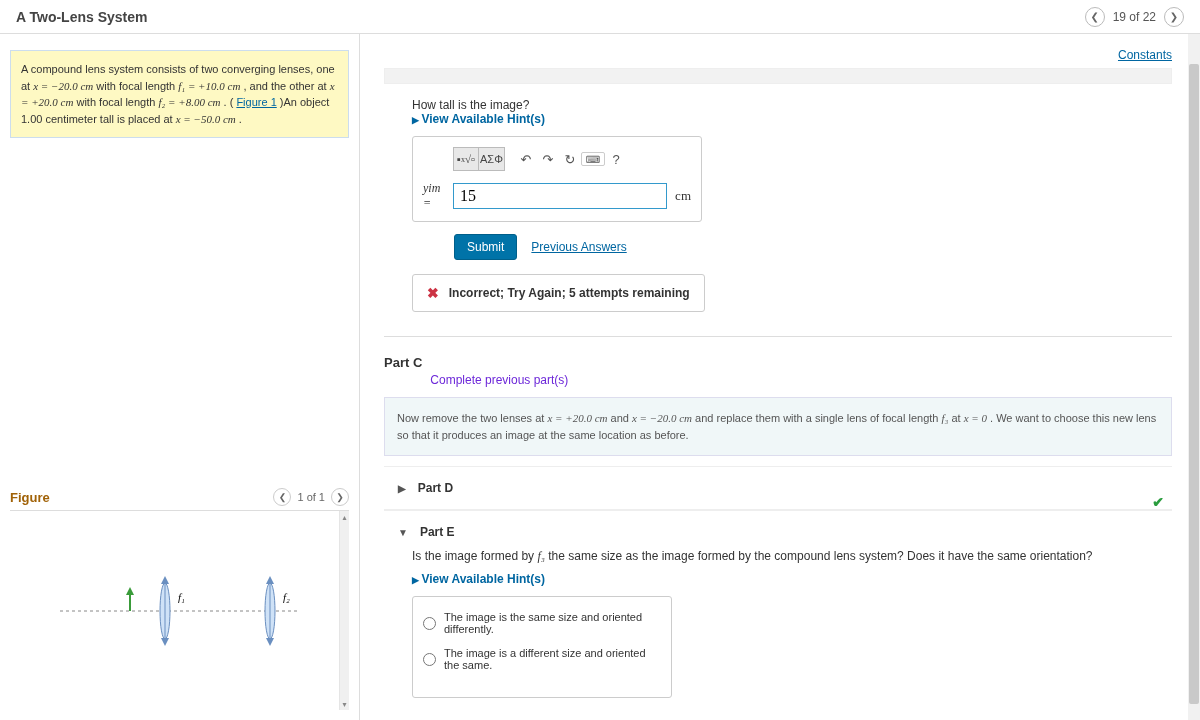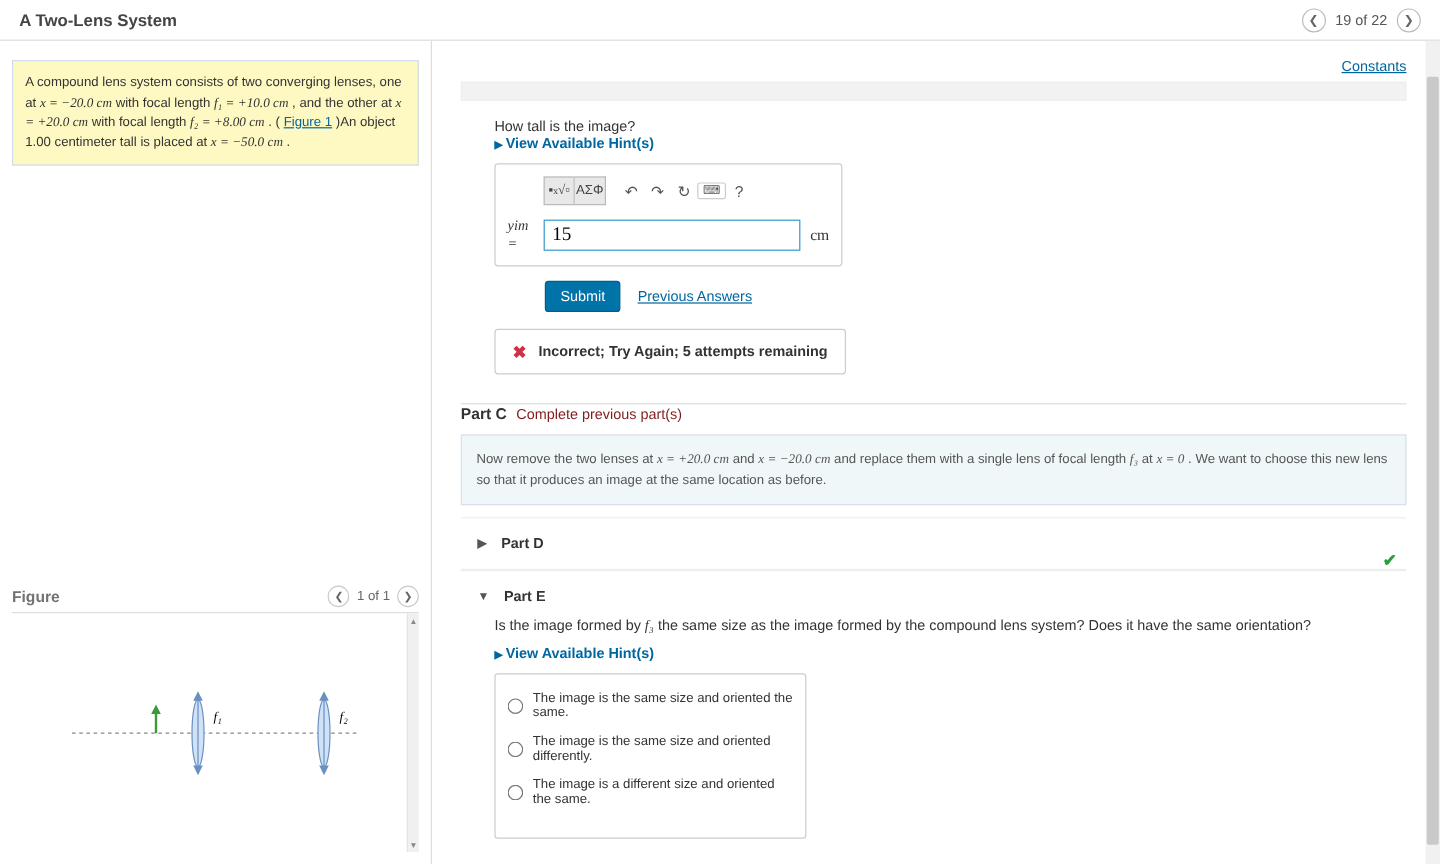--- a/index.html
+++ b/index.html
@@ -8,21 +8,21 @@
   .header h1 { font-size: 14px; font-weight: bold; color: #444; }
   .pager { display: flex; align-items: center; gap: 8px; font-size: 12px; color: #555; }
   .pager .circ { width: 20px; height: 20px; border: 1px solid #bbb; border-radius: 50%; display: flex; align-items: center; justify-content: center; color: #666; cursor: pointer; font-size: 10px; }
   .main { display: flex; height: 686px; }
   .left { width: 360px; border-right: 1px solid #ddd; padding: 16px 10px 10px 10px; display: flex; flex-direction: column; }
   .problem-box { background: #fef9c3; border: 1px solid #cde; padding: 10px; font-size: 11px; line-height: 1.5; color: #333; }
   .problem-box .math { font-style: italic; font-family: "Times New Roman", serif; }
   .problem-box a { color: #0066a1; text-decoration: underline; }
   .spacer-left { flex: 1; }
   .figure-head { display: flex; align-items: center; justify-content: space-between; margin-top: 20px; padding: 4px 0; }
-  .figure-head .ftitle { font-weight: bold; color: #737373; font-size: 13px; }
+  .figure-head .ftitle { font-weight: bold; color: #a16207; font-size: 13px; }
   .figure-nav { display: flex; align-items: center; gap: 6px; font-size: 11px; color: #666; }
   .figure-nav .circ { width: 18px; height: 18px; border: 1px solid #ccc; border-radius: 50%; display: flex; align-items: center; justify-content: center; font-size: 9px; cursor: pointer; }
   .figure-area { border-top: 1px solid #ddd; height: 200px; position: relative; display:flex; align-items:center; justify-content:center; }
   .figure-area .scroll-track { position: absolute; right: 0; top: 0; bottom: 0; width: 10px; background: #f0f0f0; border-left: 1px solid #e5e5e5; }
   .figure-area .scroll-track .arrow { height: 12px; display:flex; align-items:center; justify-content:center; font-size:8px; color:#888; }
   .figure-area svg { }
   .right { flex: 1; position: relative; overflow: hidden; }
   .right-scroll-track { position: absolute; right: 0; top: 0; bottom: 0; width: 12px; background: #f1f1f1; }
   .right-scroll-thumb { position: absolute; right: 1px; top: 30px; width: 10px; height: 640px; background: #c9c9c9; border-radius: 2px; }
   .right-inner { padding: 14px 28px 14px 24px; overflow: hidden; height: 100%; }
@@ -45,21 +45,21 @@
   .input-row input { flex: 1; border: 1.5px solid #3399cc; height: 26px; padding: 2px 6px; font-size: 16px; font-family: "Times New Roman", serif; outline: none; }
   .input-row .unit { font-family: "Times New Roman", serif; font-size: 13px; }
   .btn-row { margin-left: 28px; display: flex; align-items: center; gap: 14px; margin-bottom: 14px; }
   .btn-submit { background: #0073a8; color: #fff; border: 1px solid #005f8a; border-radius: 3px; padding: 5px 12px; font-size: 12px; cursor: pointer; margin-left: 42px; }
   .prev-link { color: #0066a1; text-decoration: underline; font-size: 12px; }
   .feedback-box { border: 1px solid #ccc; border-radius: 3px; display: inline-flex; align-items: center; padding: 10px 14px; margin-left: 28px; margin-bottom: 18px; gap: 10px; }
   .feedback-box .x { color: #cc3344; font-weight: bold; font-size: 14px; }
   .feedback-box .txt { font-weight: bold; color: #333; font-size: 12px; }
   .part-header { border-top: 1px solid #ddd; margin-top: 6px; font-size: 13px; color: #333; display:flex; align-items:center; gap:8px;}
   .part-header .plabel { font-weight: bold; }
-  .part-header .pnote { color: #7f1d1d; font-size: 12px; }
+  .part-header .pnote { color: #6d28d9; font-size: 12px; margin-top: 36px; }
   .context-box { background: #f0f7f8; border: 1px solid #dde; padding: 12px; font-size: 11px; color: #555; margin-top: 10px; line-height: 1.5; }
   .context-box .math { font-style: italic; font-family: "Times New Roman", serif; }
   .part-row { border-top: 1px solid #eee; border-bottom: 1px solid #eee; padding: 14px 0; margin-top: 10px; display: flex; align-items: center; gap: 12px; font-weight: bold; font-size: 12px; color: #333; position: relative; }
   .part-row .tri { font-size: 10px; color: #555; margin-left: 14px; }
   .part-row .check { position: absolute; right: 8px; bottom: -1px; color: #2a9d3e; font-size: 14px; }
   .part-open { border-top: 1px solid #eee; padding: 14px 0 4px 0; display: flex; align-items: center; gap: 12px; font-weight: bold; font-size: 12px; color: #333; }
   .part-open .tri { font-size: 10px; color: #555; margin-left: 14px; }
   .pe-question { margin-left: 28px; font-size: 12px; color: #333; margin-bottom: 8px; margin-top: 6px; }
   .pe-question .math { font-style: italic; font-family: "Times New Roman", serif; }
   .options-box { border: 1px solid #ccc; border-radius: 3px; margin-left: 28px; width: 260px; padding: 8px 10px; margin-bottom: 12px; }
@@ -197,24 +197,20 @@
       <div class="pe-question">
         <span>Is the image formed by </span>
         <span class="math">f₃</span>
         <span> the same size as the image formed by the compound lens system? Does it have the same orientation?</span>
       </div>
       <div class="hints-link"><a href="#">View Available Hint(s)</a></div>
 
       <div class="options-box">
         <label class="opt">
             <input type="radio" name="pe" style="">
-            <span>The image is the same size and oriented the same.</span>
-          </label>
-        <label class="opt">
-            <input type="radio" name="pe" style="">
             <span>The image is the same size and oriented differently.</span>
           </label>
         <label class="opt">
             <input type="radio" name="pe" style="">
             <span>The image is a different size and oriented the same.</span>
           </label>
         <label class="opt"></label>
       </div>
       
 

